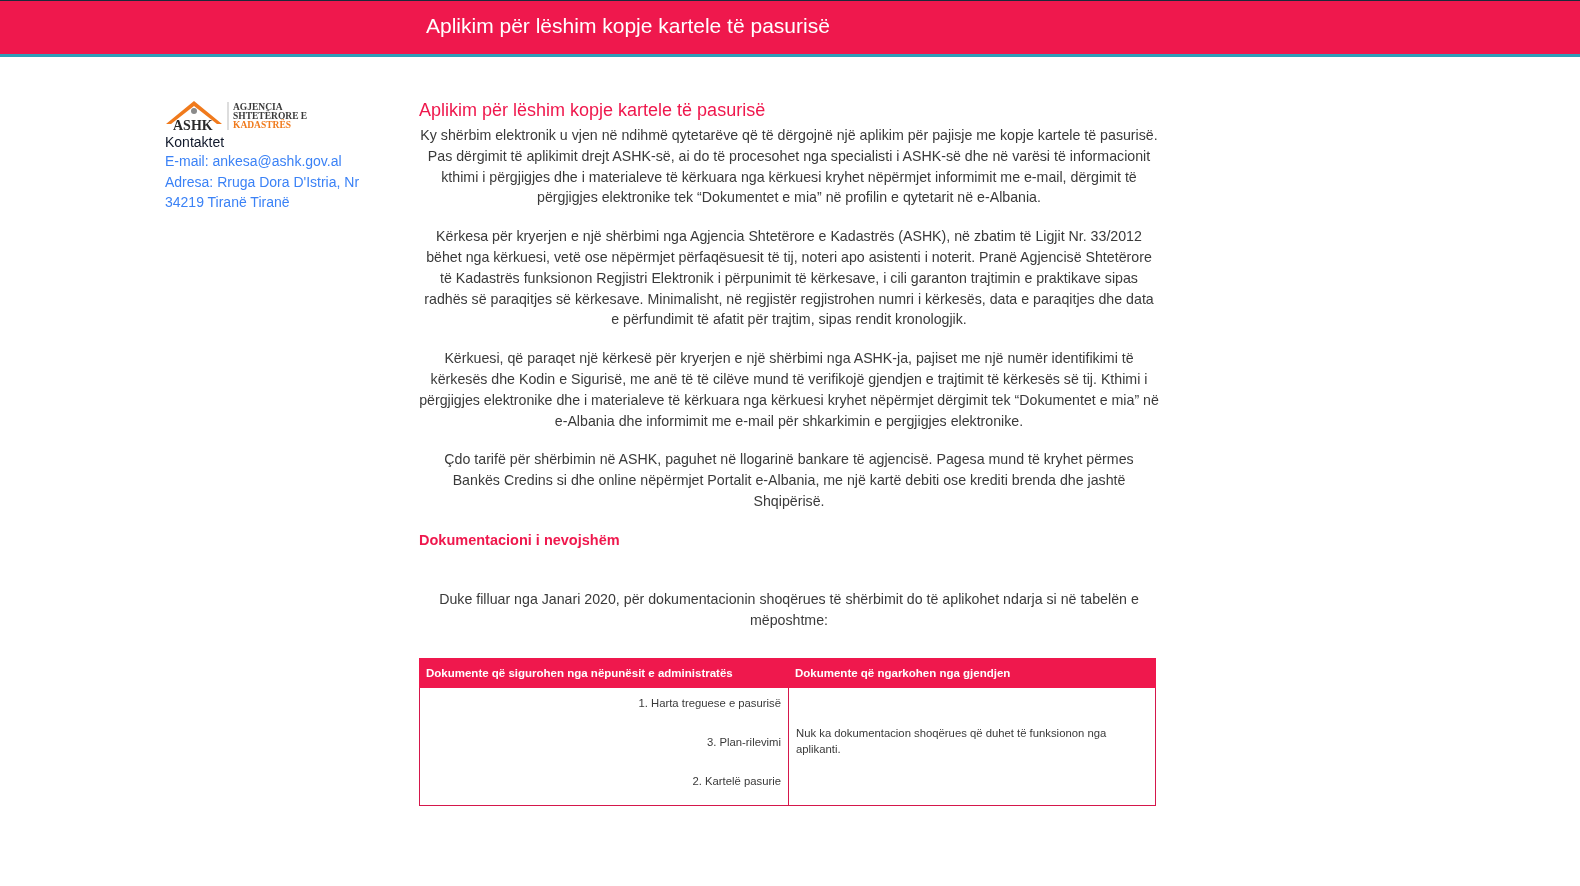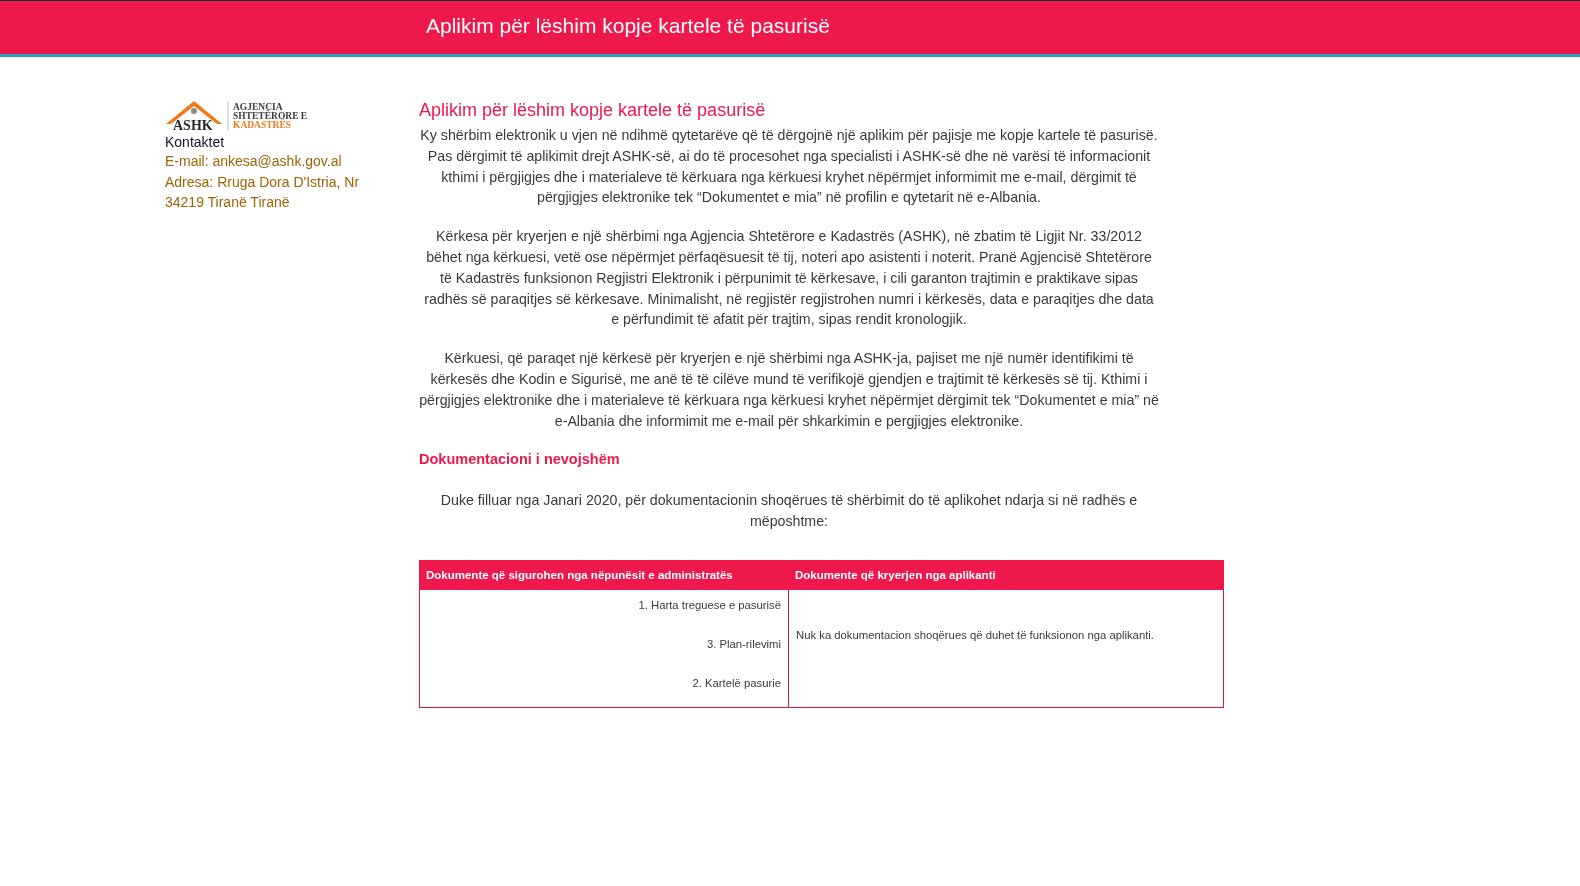--- a/index.html
+++ b/index.html
@@ -8,29 +8,29 @@
 
     .topline { position: absolute; left: 0; top: 0; width: 1580px; height: 1px; background: #1b2a3a; }
     .header { position: absolute; left: 0; top: 1px; width: 1580px; height: 53px; background: #ef184d; }
     .header-border { position: absolute; left: 0; top: 54px; width: 1580px; height: 3px; background: #2e9fb8; }
     .header-title { position: absolute; left: 426px; top: 13px; font-size: 21px; color: #ffffff; font-weight: normal; letter-spacing: 0px; }
 
     .sidebar { position: absolute; left: 165px; top: 98px; width: 235px; }
     .logo { position: relative; width: 145px; height: 34px; }
     .logo svg { display: block; }
     .contacts-title { color: #0f172a; font-size: 14px; margin-top: 1px; line-height: 18px; }
-    .contact-line { font-size: 14px; line-height: 20.5px; color: #a16207; }
+    .contact-line { font-size: 14px; line-height: 20.5px; color: #3b82f6; }
 
     .main { position: absolute; left: 419px; top: 98px; width: 740px; }
     .main-title { color: #ef184d; font-size: 18px; line-height: 24px; margin-bottom: 3px; font-weight: normal; }
     .para { font-size: 14.2px; line-height: 20.8px; color: #3a3a3a; margin-bottom: 18px; text-align: center; }
-    .section-title { color: #ef184d; font-size: 14.5px; line-height: 20px; margin-top: 11px; margin-bottom: 21px; }
+    .section-title { color: #ef184d; font-size: 14.5px; line-height: 20px; margin-top: 11px; margin-bottom: 39px; }
     .para.intro { margin-bottom: 28px; }
 
-    table.docs { width: 805px; border-collapse: collapse; margin-top: 4px; }
+    table.docs { width: 737px; border-collapse: collapse; margin-top: 4px; }
     table.docs th { background: #ef184d; color: #ffffff; font-size: 11.5px; font-weight: bold; text-align: left; padding: 0 6px; height: 29px; border: 1px solid #ef184d; }
     table.docs th.col1 { width: 369px; }
     table.docs td { border: 1px solid #d5174b; font-size: 11.3px; color: #3a3a3a; vertical-align: top; padding: 0; }
     .cell-list { padding: 7px 7px 0 7px; text-align: right; }
     .cell-list .item { height: 39px; line-height: 16px; }
     .cell-list .item:last-child { height: 32px; }
     .cell-right { padding: 37px 7px 0 7px; line-height: 16px; height: 109px; }
   </style>
 </head>
 <body>
@@ -57,28 +57,29 @@
   <div class="contact-line">E-mail:  ankesa@ashk.gov.al</div>
   <div class="contact-line">Adresa:  Rruga Dora D'Istria, Nr</div>
   <div class="contact-line">34219 Tiranë Tiranë</div>
 </aside>
 
 <main class="main">
   <h1 class="main-title">Aplikim për lëshim kopje kartele të pasurisë</h1>
   <p class="para">Ky shërbim elektronik u vjen në ndihmë qytetarëve që të dërgojnë një aplikim për pajisje me kopje kartele të pasurisë. Pas dërgimit të aplikimit drejt ASHK-së, ai do të procesohet nga specialisti i ASHK-së dhe në varësi të informacionit kthimi i përgjigjes dhe i materialeve të kërkuara nga kërkuesi kryhet nëpërmjet informimit me e-mail, dërgimit të përgjigjes elektronike tek “Dokumentet e mia” në profilin e qytetarit në e-Albania.</p>
   <p class="para">Kërkesa për kryerjen e një shërbimi nga Agjencia Shtetërore e Kadastrës (ASHK), në zbatim të Ligjit Nr. 33/2012 bëhet nga kërkuesi, vetë ose nëpërmjet përfaqësuesit të tij, noteri apo asistenti i noterit. Pranë Agjencisë Shtetërore të Kadastrës funksionon Regjistri Elektronik i përpunimit të kërkesave, i cili garanton trajtimin e praktikave sipas radhës së paraqitjes së kërkesave. Minimalisht, në regjistër regjistrohen numri i kërkesës, data e paraqitjes dhe data e përfundimit të afatit për trajtim, sipas rendit kronologjik.</p>
   <p class="para">Kërkuesi, që paraqet një kërkesë për kryerjen e një shërbimi nga ASHK-ja, pajiset me një numër identifikimi të kërkesës dhe Kodin e Sigurisë, me anë të të cilëve mund të verifikojë gjendjen e trajtimit të kërkesës së tij. Kthimi i përgjigjes elektronike dhe i materialeve të kërkuara nga kërkuesi kryhet nëpërmjet dërgimit tek “Dokumentet e mia” në e-Albania dhe informimit me e-mail për shkarkimin e pergjigjes elektronike.</p>
+  <p class="para">Çdo tarifë për shërbimin në ASHK, paguhet në llogarinë bankare të agjencisë. Pagesa mund të kryhet përmes Bankës Credins si dhe online nëpërmjet Portalit e-Albania, me një kartë debiti ose krediti brenda dhe jashtë Shqipërisë.</p>
   <h2 class="section-title">Dokumentacioni i nevojshëm</h2>
-  <p class="para intro">Duke filluar nga Janari 2020, për dokumentacionin shoqërues të shërbimit do të aplikohet ndarja si në radhës e mëposhtme:</p>
+  <p class="para intro">Duke filluar nga Janari 2020, për dokumentacionin shoqërues të shërbimit do të aplikohet ndarja si në tabelën e mëposhtme:</p>
 
   <table class="docs">
     <thead>
       <tr>
         <th class="col1">Dokumente që sigurohen nga nëpunësit e administratës</th>
-        <th>Dokumente që kryerjen nga aplikanti</th>
+        <th>Dokumente që ngarkohen nga gjendjen</th>
       </tr>
     </thead>
     <tbody>
       <tr>
         <td>
           <div class="cell-list">
             <div class="item">1. Harta treguese e pasurisë</div>
             <div class="item">3. Plan-rilevimi</div>
             <div class="item">2. Kartelë pasurie</div>
           </div>

